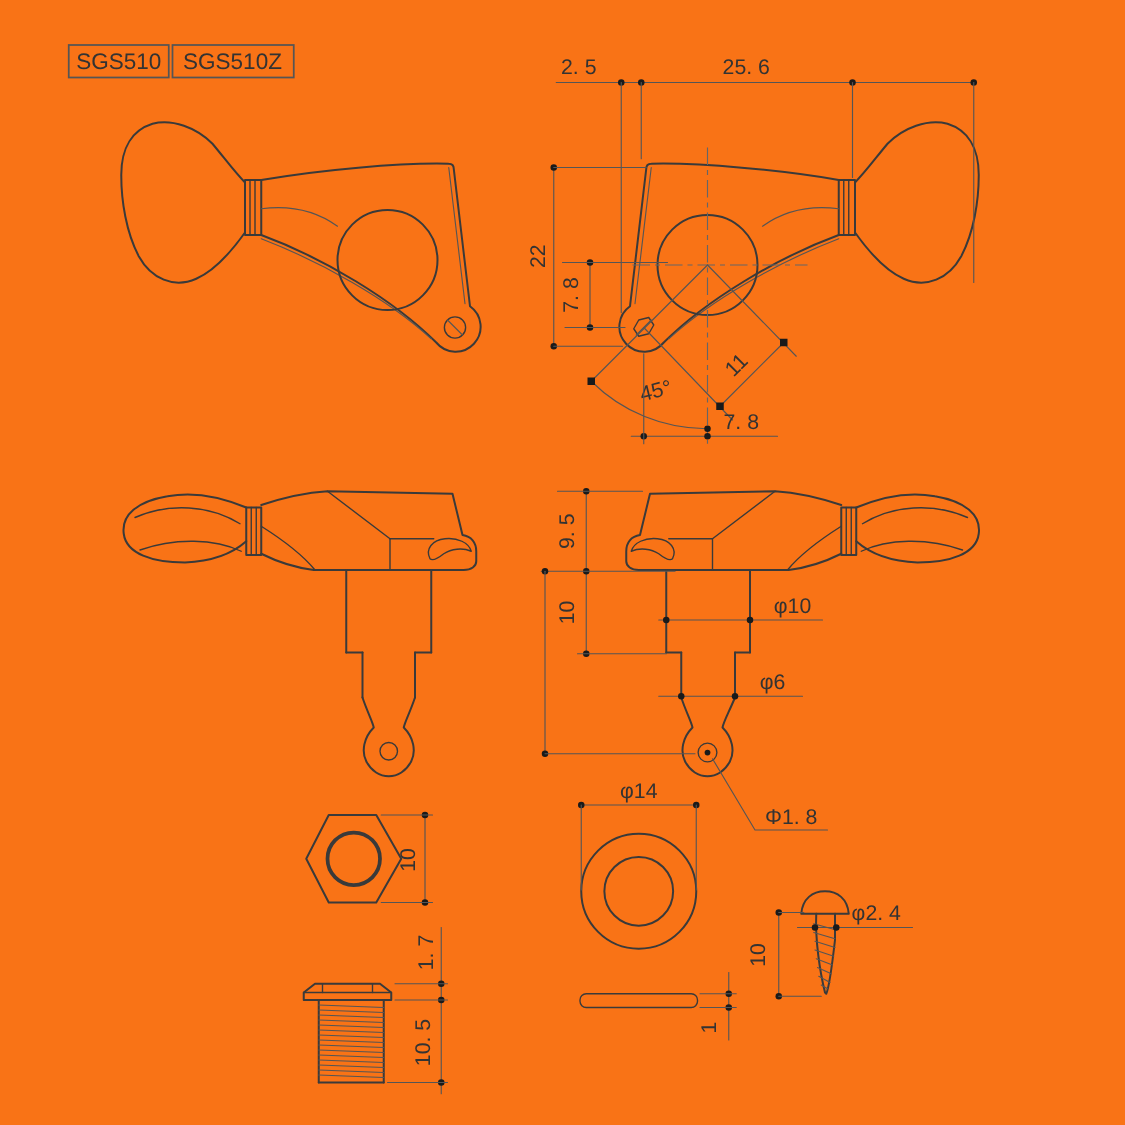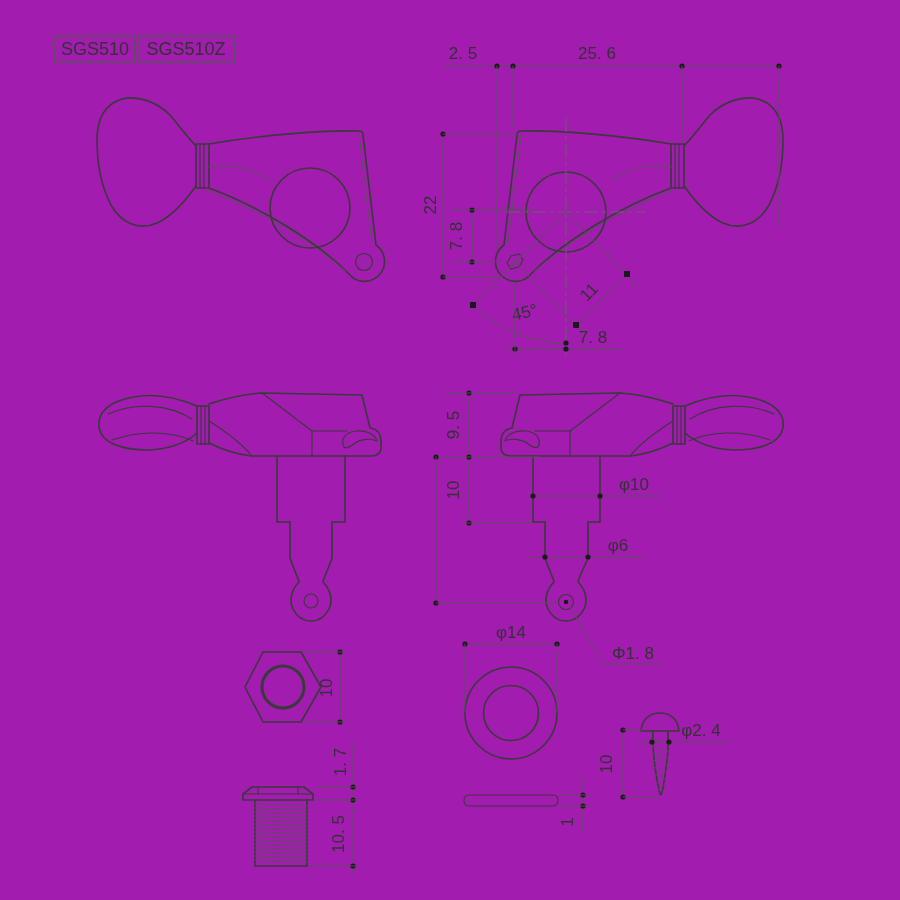--- a/index.html
+++ b/index.html
@@ -1,16 +1,16 @@
 <!DOCTYPE html>
 <html><head>
 <meta charset="utf-8">
 <style>
   html,body{margin:0;padding:0;background:#ffffff;}
-  #canvas{width:900px;height:900px;position:relative;background:#a21caf;overflow:hidden;}
+  #canvas{width:900px;height:900px;position:relative;background:#f97316;overflow:hidden;}
   svg{display:block;}
   .ol{fill:none;stroke:#3a3a3a;stroke-width:1.6;stroke-linejoin:round;stroke-linecap:round;}
   .ml{fill:none;stroke:#3a3a3a;stroke-width:1.1;stroke-linejoin:round;stroke-linecap:round;}
   .tl{fill:none;stroke:#555;stroke-width:0.9;stroke-linecap:round;}
   .cl{fill:none;stroke:#666;stroke-width:0.9;stroke-dasharray:14 4 4 4;}
   .dot{fill:#1a1a1a;stroke:none;}
   .sq{fill:#1a1a1a;stroke:none;}
   .dt{font-family:"Liberation Sans",sans-serif;font-size:17px;fill:#333;}
   .lbl{font-family:"Liberation Sans",sans-serif;font-size:18px;fill:#333;}
   .box{fill:none;stroke:#555;stroke-width:1.4;}

